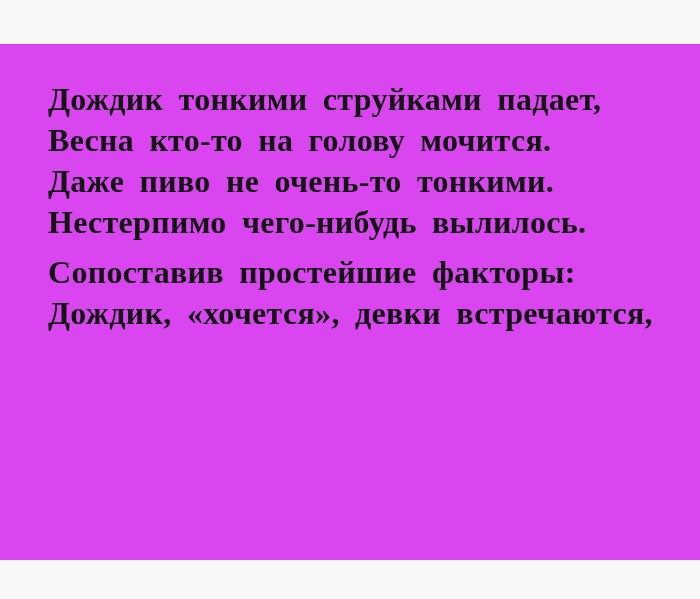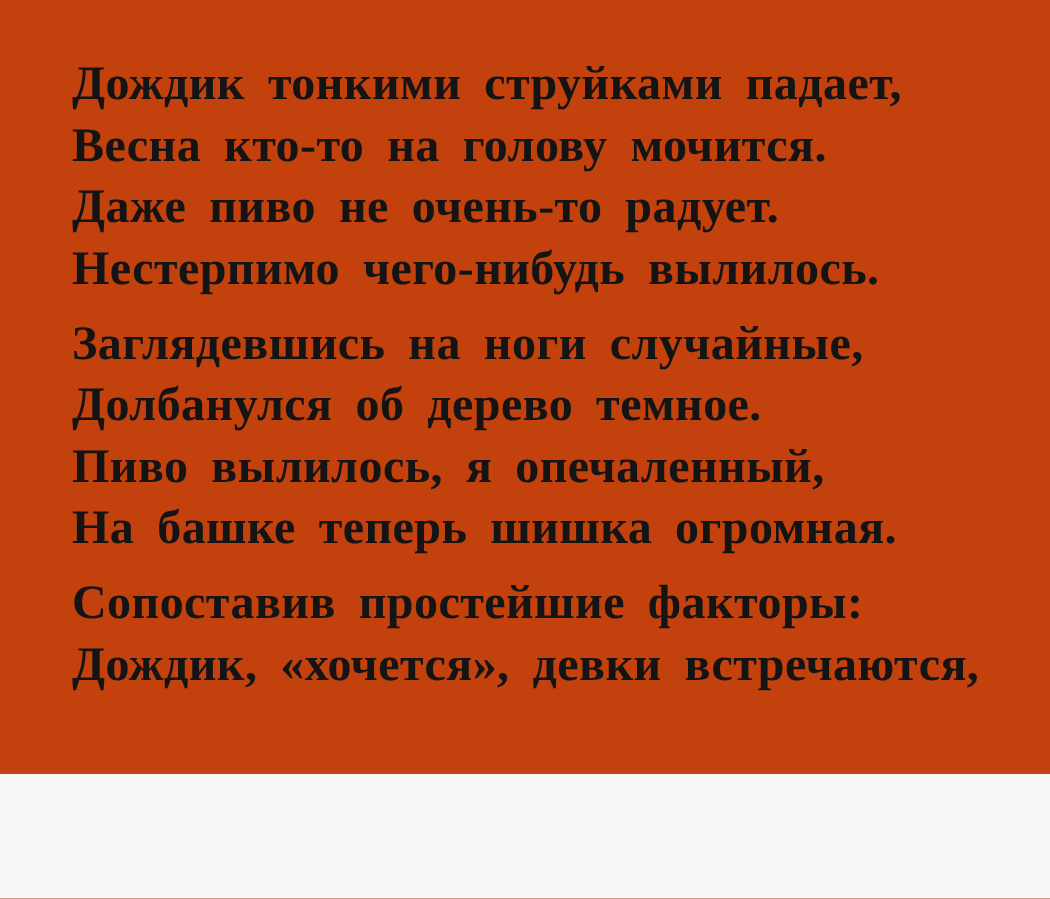--- a/index.html
+++ b/index.html
@@ -10,21 +10,22 @@
     width: 700px;
     height: 599px;
     overflow: hidden;
     background: #f8f8f8;
   }
   .poem-page {
     box-sizing: border-box;
     width: 700px;
     height: 516px;
     padding: 35px 20px 0 48px;
-    background: #c2410c;
+    background: #d946ef;
+    margin-top: 44px;
   }
   .poem {
     font-family: "Liberation Serif", "DejaVu Serif", serif;
     font-weight: 700;
     font-size: 32px;
     line-height: 41px;
     letter-spacing: 0.3px;
     word-spacing: 7px;
     color: #141414;
   }
@@ -37,30 +38,24 @@
 </style>
 </head>
 <body>
 
 <div class="poem-page">
   <div class="poem">
 
     <div class="stanza">
       <div class="poem-line">Дождик тонкими струйками падает,</div>
       <div class="poem-line">Весна кто-то на голову мочится.</div>
-      <div class="poem-line">Даже пиво не очень-то радует.</div>
+      <div class="poem-line">Даже пиво не очень-то тонкими.</div>
       <div class="poem-line">Нестерпимо чего-нибудь вылилось.</div>
     </div>
 
-    <div class="stanza">
-      <div class="poem-line">Заглядевшись на ноги случайные,</div>
-      <div class="poem-line">Долбанулся об дерево темное.</div>
-      <div class="poem-line">Пиво вылилось, я опечаленный,</div>
-      <div class="poem-line">На башке теперь шишка огромная.</div>
-    </div>
 
     <div class="stanza">
       <div class="poem-line">Сопоставив простейшие факторы:</div>
       <div class="poem-line">Дождик, «хочется», девки встречаются,</div>
     </div>
 
   </div>
 </div>
 
 </body></html>

